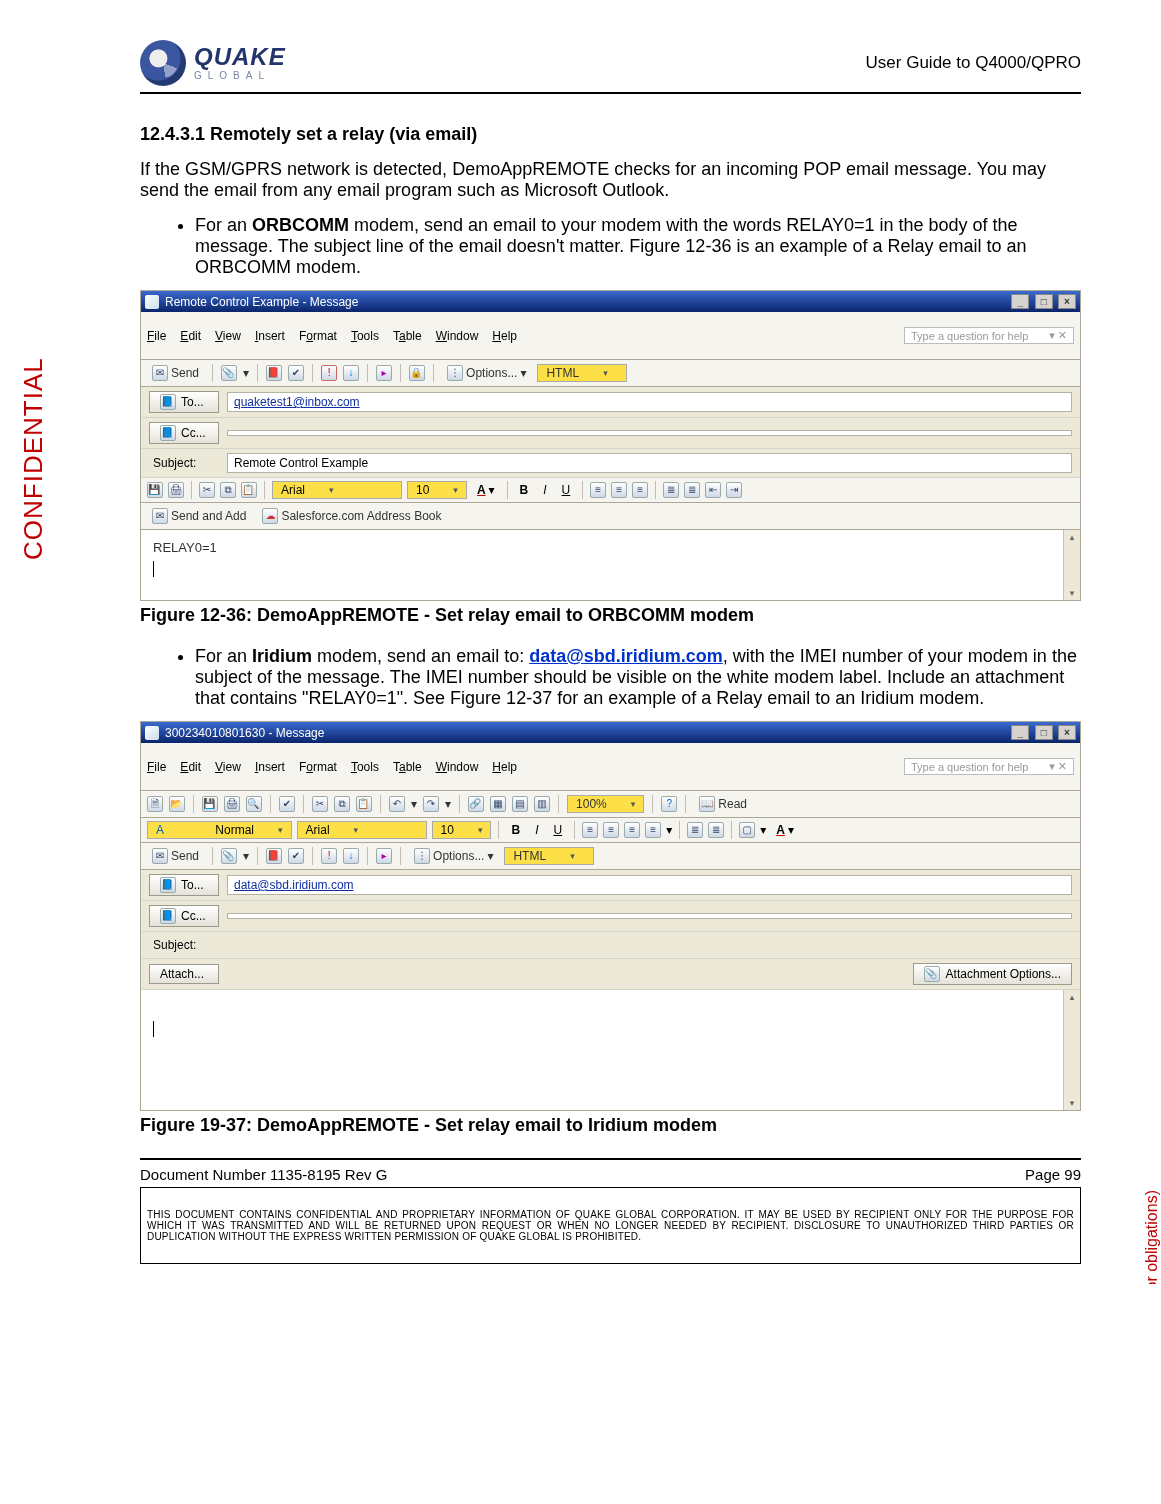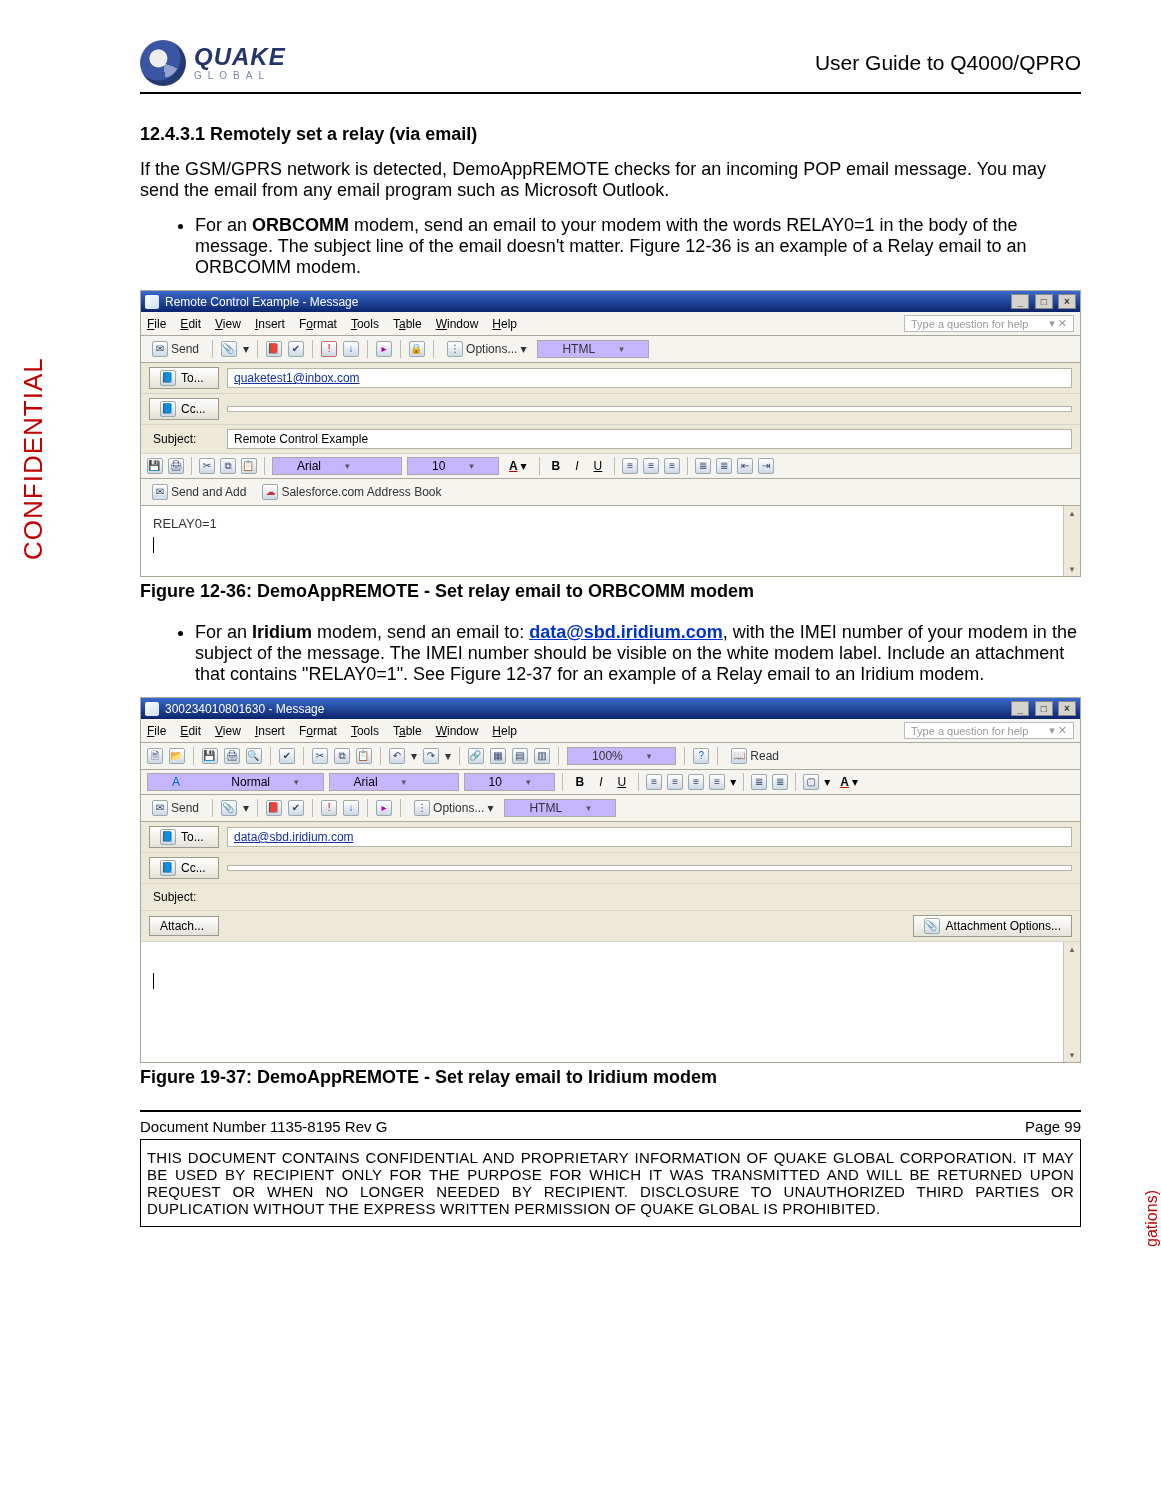--- a/index.html
+++ b/index.html
@@ -12,21 +12,21 @@
 .hdr{display:flex;align-items:center;justify-content:space-between;border-bottom:2px solid #000;padding-bottom:6px;margin-bottom:30px}
 .logo{display:flex;align-items:center;gap:8px}
 .logo-swirl{width:46px;height:46px;border-radius:50%;
   background:radial-gradient(circle at 40% 40%,#eee 0 22%,#3a56a0 24% 55%,#253a74 58% 100%);
   position:relative}
 .logo-swirl::after{content:"";position:absolute;inset:8px;border-radius:50%;
   background:conic-gradient(from 110deg,#fff 0 60deg,transparent 60deg 360deg);opacity:.45}
 .logo-txt{line-height:1}
 .logo-txt .q{font-weight:900;font-style:italic;font-size:24px;color:#24356b;letter-spacing:1px}
 .logo-txt .g{font-size:10px;letter-spacing:6px;color:#7a84a2;margin-top:2px}
-.doc-title{font-size:21px}
+.doc-title{font-size:17px}
 h3{font-weight:700;margin:0 0 14px;font-size:18px}
 p{margin:4px 0 14px}
 p.intro{font-size:18px}
 ul{margin:0 0 12px;padding-left:55px}
 li{font-size:18px;margin-bottom:8px}
 .b{font-weight:700}
 .figcap{font-weight:700;margin:4px 0 20px;font-size:18px}
 .email-link{color:var(--link);text-decoration:underline;font-weight:700}
 
 .side-left{position:absolute;left:18px;top:560px;transform:rotate(-90deg);transform-origin:left top;
@@ -39,52 +39,52 @@
 
 .win{border:1px solid var(--grey-bd);background:#fff;font-family:Tahoma,Arial,sans-serif;font-size:12px;
      margin-bottom:4px}
 .titlebar{background:linear-gradient(#3a6ad0,#0a246a);color:#fff;display:flex;align-items:center;
   justify-content:space-between;padding:3px 4px;font-size:12px}
 .titlebar .ttl{display:flex;align-items:center;gap:6px}
 .tb-icon{width:14px;height:14px;background:#fff;border-radius:2px;display:inline-block;
   background:linear-gradient(135deg,#fff,#cde)}
 .win-btns span{display:inline-flex;width:18px;height:15px;background:#d6d3ce;border:1px solid #888;
   margin-left:2px;align-items:center;justify-content:center;font-size:10px;font-weight:700;color:#333}
-.menubar{background:var(--pale);border-bottom:1px solid var(--grey-bd);padding:3px 6px;display:flex;
+.menubar{background:var(--pale);border-bottom:1px solid var(--grey-bd);padding:15px 6px;display:flex;
   align-items:center;gap:14px;font-size:12px}
 .menubar span u{text-decoration:underline}
 .help-box{margin-left:auto;background:#fff;border:1px solid #bbb;color:#999;padding:1px 6px;font-size:11px;
   width:170px;display:flex;align-items:center;justify-content:space-between}
 .toolbar{background:var(--pale);border-bottom:1px solid var(--grey-bd);padding:3px 6px;display:flex;
   align-items:center;gap:6px;font-size:12px;color:#333;flex-wrap:wrap}
 .tbtn{display:inline-flex;align-items:center;gap:3px;padding:1px 4px;border:1px solid transparent}
 .ico{width:16px;height:16px;display:inline-block;border:1px solid #9aa;border-radius:2px;
   background:linear-gradient(#fff,#cfd8e6);font-size:10px;line-height:14px;text-align:center;color:#346}
 .sep{width:1px;height:18px;background:#c0beb4;margin:0 2px}
 .field-row{display:flex;align-items:center;gap:8px;padding:4px 8px;background:var(--grey-bg);
   border-bottom:1px solid #d6d3c8}
 .fbtn{background:linear-gradient(#fff,#e4e2d8);border:1px solid #9c9a8c;padding:2px 10px;font-size:12px;
   display:flex;align-items:center;gap:5px;min-width:70px}
 .finput{flex:1;background:#fff;border:1px solid #b5b3a6;padding:2px 6px;font-size:12px;color:#1030a0;
   text-decoration:underline}
 .finput.plain{text-decoration:none;color:#000}
 .format-bar{background:var(--pale);border-bottom:1px solid var(--grey-bd);padding:3px 6px;display:flex;
   align-items:center;gap:5px;font-size:12px}
-.ddl{background:#c4b5fd;border:1px solid #aaa;padding:1px 24px;font-size:12px;display:flex;align-items:center;
+.ddl{background:#fde047;border:1px solid #aaa;padding:1px 8px;font-size:12px;display:flex;align-items:center;
   gap:24px}
 .ddl::after{content:"▾";color:#555;font-size:9px}
 .body-area{padding:10px 12px;min-height:70px;font-size:13px;color:#333;background:#fff;position:relative}
 .caret{display:inline-block;width:1px;height:16px;background:#000;vertical-align:middle;margin-top:6px}
 .scroll-stub{position:absolute;right:0;top:0;bottom:0;width:17px;background:#ece9d8;
   border-left:1px solid #c5c2b6;display:flex;flex-direction:column;justify-content:space-between;align-items:center;
   font-size:9px;color:#666;padding:2px 0}
 
 .ftr{margin-top:22px;border-top:2px solid #000;padding-top:6px}
 .ftr-row{display:flex;justify-content:space-between;font-size:15px}
-.ftr-small{border:1.5px solid #000;padding:9px 6px;margin-top:4px;font-size:15px;text-align:justify;letter-spacing:.2px}
+.ftr-small{border:1.5px solid #000;padding:21px 6px;margin-top:4px;font-size:10px;text-align:justify;letter-spacing:.2px}
 
 .attach-opt{margin-left:auto;background:linear-gradient(#fff,#e4e2d8);border:1px solid #9c9a8c;
   padding:2px 10px;font-size:12px;display:flex;align-items:center;gap:6px}
 </style>
 </head>
 <body>
 
 <div class="side-left">CONFIDENTIAL</div>
 <div class="side-right">Information classified Confidential - Do not copy (See last page for obligations)</div>
 <div class="wm"></div>

